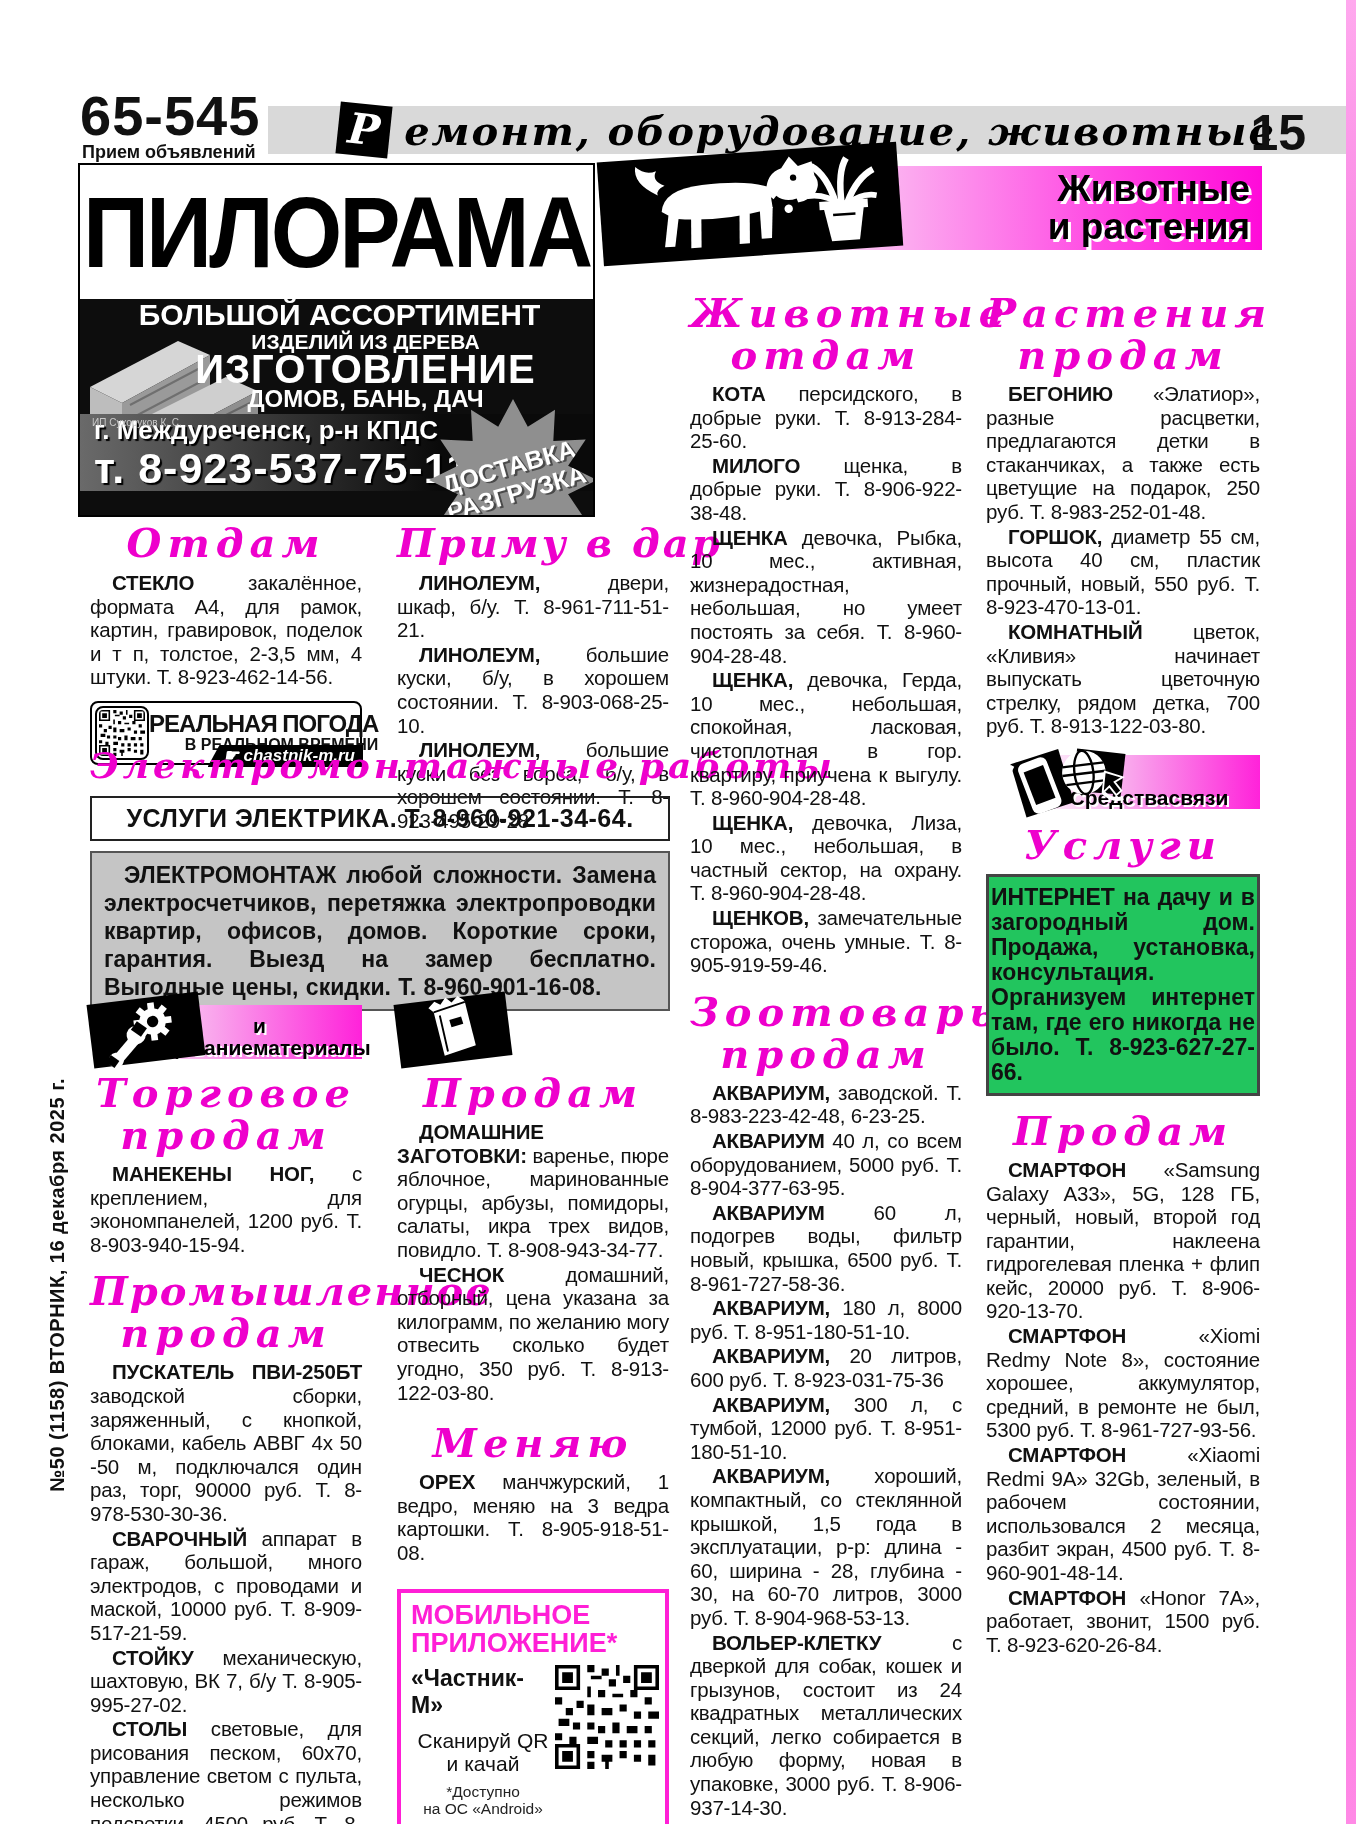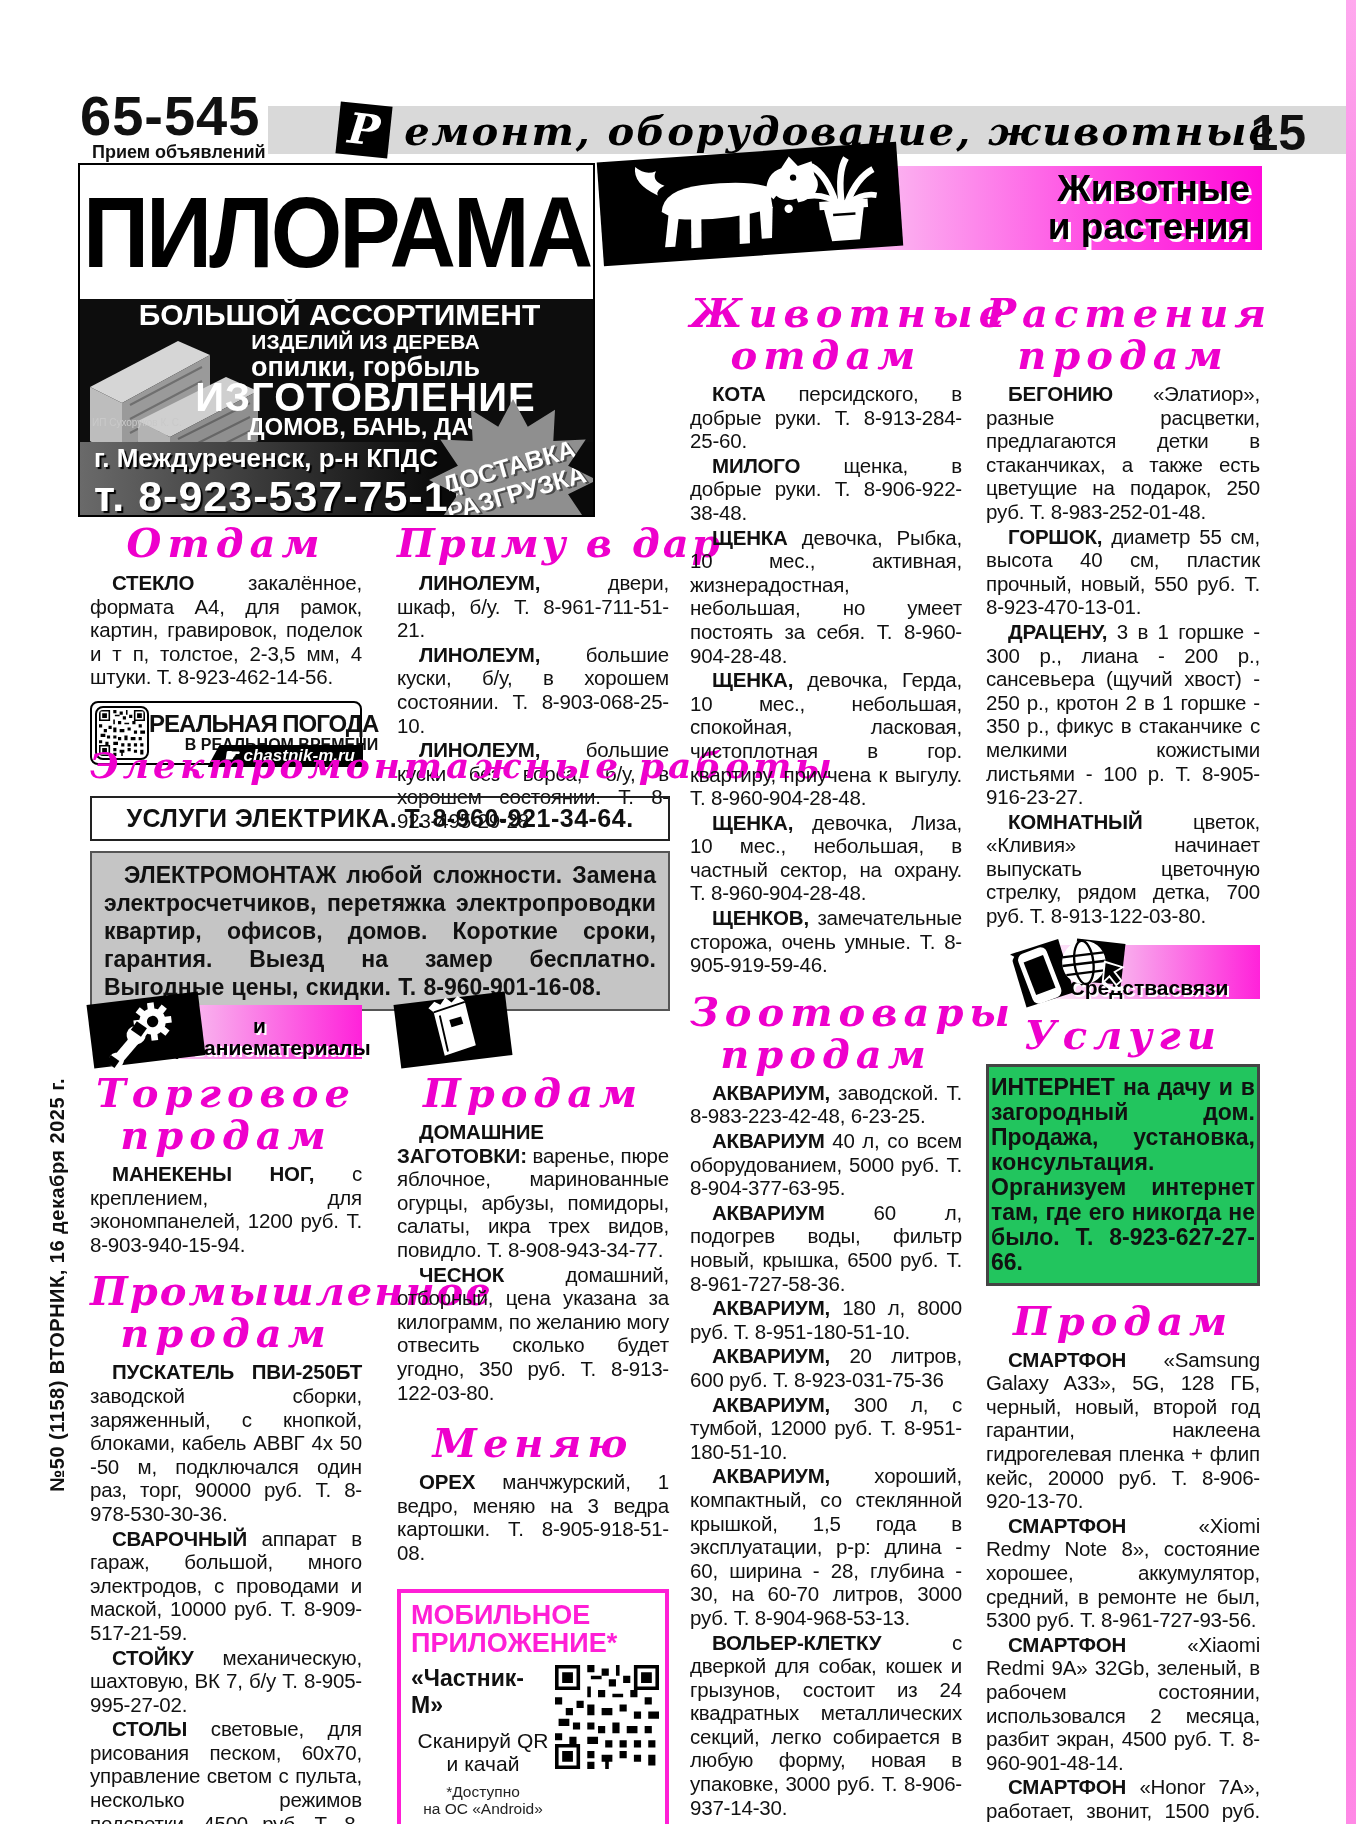--- a/index.html
+++ b/index.html
@@ -3,21 +3,21 @@
 <meta charset="utf-8">
 <style>
   *{margin:0;padding:0;box-sizing:border-box}
   html,body{background:#e8e8e8}
   body{width:1356px;height:1824px;position:relative;margin:0 auto;background:#fff;
        font-family:"Liberation Sans",sans-serif;color:#111;overflow:hidden}
   :root{--mag:#ee00cc;--magbright:#ff1fd6}
 
   
   .phone-big{position:absolute;left:80px;top:88px;font-size:56px;font-weight:bold;letter-spacing:1px;line-height:56px}
-  .phone-cap{position:absolute;left:92px;top:142px;font-size:18px;font-weight:bold}
+  .phone-cap{position:absolute;left:82px;top:142px;font-size:18px;font-weight:bold}
   .header-strip{position:absolute;left:268px;top:106px;width:1078px;height:48px;background:#d9d9d9;
                 display:flex;align-items:center;justify-content:center}
   .rubric{display:flex;align-items:center;gap:14px}
   .dropcap{width:52px;height:52px;background:#000;transform:rotate(6deg);display:flex;align-items:center;justify-content:center;
            color:#fff;font-family:"DejaVu Serif",serif;font-style:italic;font-weight:bold;font-size:42px;line-height:42px}
   .rubric-rest{font-family:"DejaVu Serif",serif;font-style:italic;font-weight:bold;font-size:40px;letter-spacing:2px;color:#000}
   .page-num{position:absolute;right:40px;top:-2px;font-size:50px;font-weight:bold}
 
   
   .pilorama{position:absolute;left:78px;top:163px;width:517px;height:354px;border:2px solid #000;background:#fff}
@@ -140,21 +140,20 @@
       <polygon points="8,62 40,78 40,136 8,116" fill="#bdbdbd"></polygon>
       <polygon points="40,78 128,30 128,86 40,136" fill="#9a9a9a"></polygon>
       <path d="M48 80 L120 42 M48 94 L120 56 M48 108 L120 70 M48 122 L120 84" stroke="#6f6f6f" stroke-width="2" fill="none"></path>
       <polygon points="56,96 144,52 176,66 88,112" fill="#cfcfcf"></polygon>
       <polygon points="56,96 88,112 88,150 56,142" fill="#b3b3b3"></polygon>
       <polygon points="88,112 176,66 176,116 88,150" fill="#8f8f8f"></polygon>
       <path d="M96 114 L168 78 M96 128 L168 92 M96 142 L168 106" stroke="#666" stroke-width="2" fill="none"></path>
     </svg>
     <div class="pil-sub pil-s1">БОЛЬШОЙ АССОРТИМЕНТ</div>
     <div class="pil-sub pil-s2">ИЗДЕЛИЙ ИЗ ДЕРЕВА</div>
-    <div class="pil-sub pil-s3">опилки, горбыль</div>
     <div class="pil-sub pil-s4">ИЗГОТОВЛЕНИЕ</div>
     <div class="pil-sub pil-s5">ДОМОВ, БАНЬ, ДАЧ</div>
     <div class="pil-owner">ИП Сухоруков К. С.</div>
     <div class="pil-addr-zone">
       <div class="pil-addr">г. Междуреченск, р-н КПДС</div>
       <div class="pil-phone">т. 8-923-537-75-11</div>
     </div>
     <div class="burst">
       <div class="burst-txt">
         <div>ДОСТАВКА</div>
@@ -343,21 +342,20 @@
 
   </div>
 </div>
 
 <div class="col" style="left:986px;top:292px;width:274px">
   <div class="sec-head tight">Растения</div>
   <div class="sec-head tight">продам</div>
   <div class="ads">
     <p class="ad"><b class="ad-lead">БЕГОНИЮ</b><span>«Элатиор», разные расцветки, предлагаются детки в стаканчиках, а также есть цветущие на подарок, 250 руб. Т. 8-983-252-01-48.</span></p>
     <p class="ad"><b class="ad-lead">ГОРШОК,</b><span>диаметр 55 см, высота 40 см, пластик прочный, новый, 550 руб. Т. 8-923-470-13-01.</span></p>
-    <p class="ad"><b class="ad-lead">ДРАЦЕНУ,</b><span>3 в 1 горшке - 300 р., лиана - 200 р., сансевьера (щучий хвост) - 250 р., кротон 2 в 1 горшке - 350 р., фикус в стаканчике с мелкими кожистыми листьями - 100 р. Т. 8-905-916-23-27.</span></p>
     <p class="ad"><b class="ad-lead">КОМНАТНЫЙ</b><span>цветок, «Кливия» начинает выпускать цветочную стрелку, рядом детка, 700 руб. Т. 8-913-122-03-80.</span></p>
   </div>
 
   <div class="sec-banner" style="position:relative;margin-top:10px;width:274px">
     <div class="sec-strip" style="left:60px">
       <div>Средства</div>
       <div>связи</div>
     </div>
     <div class="sec-shape wide" style="background:transparent">
       <svg viewBox="0 0 150 74" width="150" height="70">

